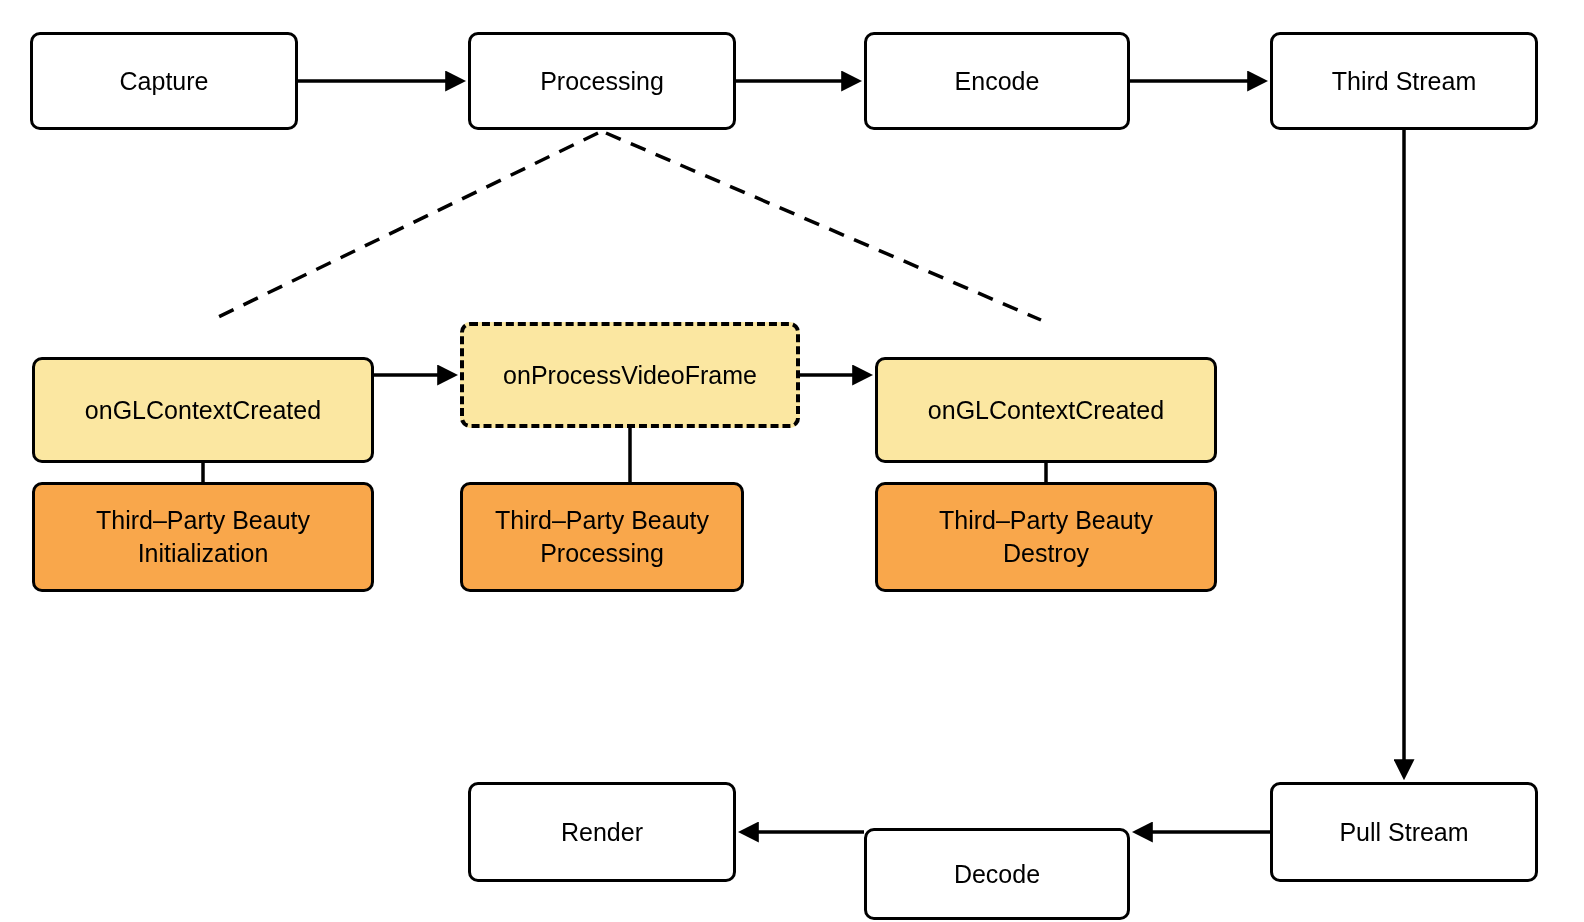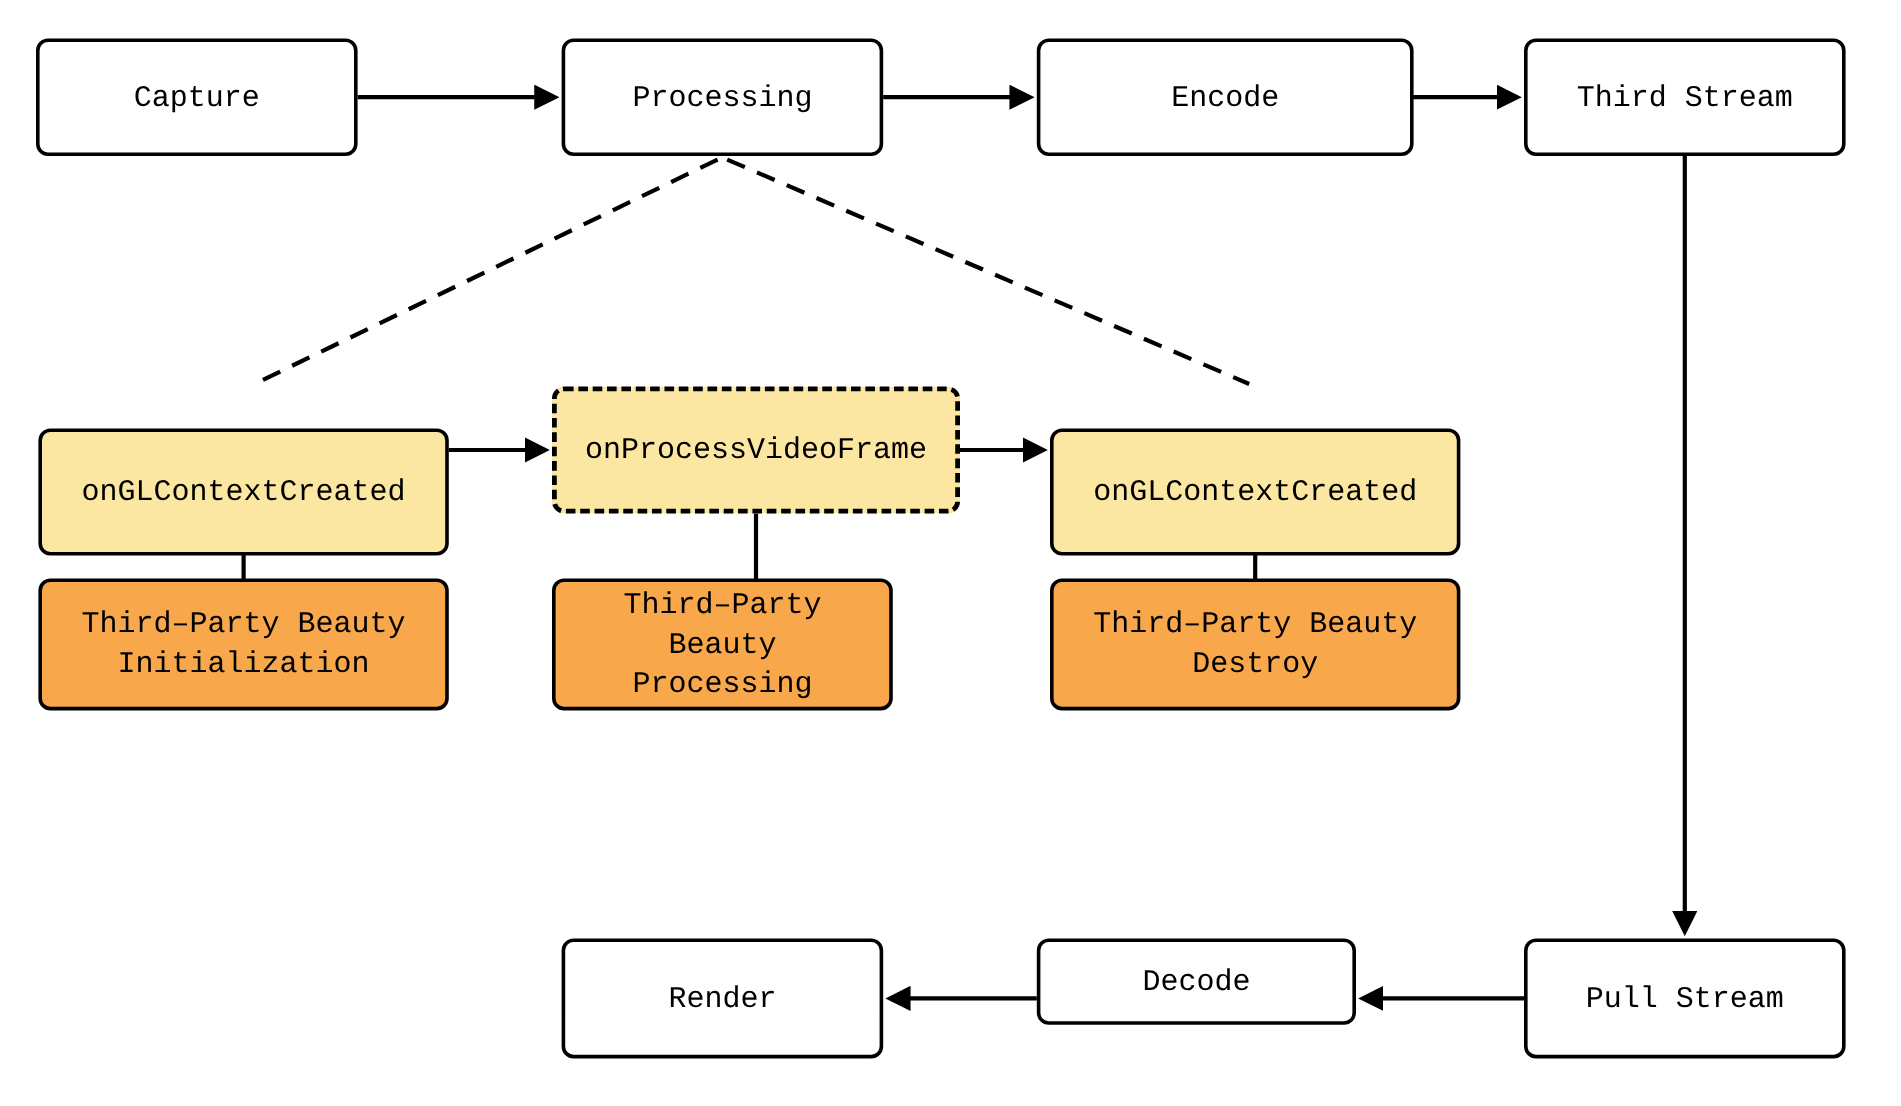--- a/index.html
+++ b/index.html
@@ -1,21 +1,21 @@
 <!DOCTYPE html>
 <html style="--callback-fill: #FBE7A1; --beauty-fill: #F9A74B; --node-fill: #FFFFFF; --line: #000000;"><head>
 <meta charset="utf-8">
 <style>
   html, body { margin: 0; padding: 0; background: #ffffff; }
   .canvas {
     position: relative;
     width: 1584px;
     height: 922px;
     background: #ffffff;
-    font-family: Liberation Mono, monospace;
+    font-family: Liberation Sans, sans-serif;
     overflow: hidden;
   }
   .wires { position: absolute; left: 0; top: 0; }
   .wire { stroke: var(--line, #000000); stroke-width: 3.5; fill: none; }
   .wire.dashed { stroke-dasharray: 16 11; }
   .node {
     position: absolute;
     box-sizing: border-box;
     display: flex;
     align-items: center;
@@ -67,21 +67,21 @@
     <line class="wire" x1="1270" y1="832" x2="1136" y2="832" marker-end="url(#arrow)"></line>
     <line class="wire" x1="864" y1="832" x2="742" y2="832" marker-end="url(#arrow)"></line>
   </svg>
 
   <div class="node" style="left:30px;top:32px;width:268px;height:98px">
     <span>Capture</span>
   </div>
   <div class="node" style="left:468px;top:32px;width:268px;height:98px">
     <span>Processing</span>
   </div>
-  <div class="node" style="left:864px;top:32px;width:314px;height:98px">
+  <div class="node" style="left:864px;top:32px;width:266px;height:98px">
     <span>Encode</span>
   </div>
   <div class="node" style="left:1270px;top:32px;width:268px;height:98px">
     <span>Third Stream</span>
   </div>
 
   <div class="node callback" style="left:32px;top:322px;width:342px;height:106px">
     <span>onGLContextCreated</span>
   </div>
   <div class="node callback-dashed" style="left:460px;top:322px;width:340px;height:106px">
@@ -97,20 +97,20 @@
   <div class="node beauty" style="left:460px;top:482px;width:284px;height:110px">
     <span>Third–Party Beauty Processing</span>
   </div>
   <div class="node" style="left:468px;top:782px;width:268px;height:100px">
     <span>Render</span>
   </div>
 
   <div class="node beauty" style="left:875px;top:482px;width:342px;height:110px">
     <span>Third–Party Beauty Destroy</span>
   </div>
-  <div class="node" style="left:864px;top:782px;width:266px;height:72px">
+  <div class="node" style="left:864px;top:828px;width:266px;height:92px">
     <span>Decode</span>
   </div>
   <div class="node" style="left:1270px;top:782px;width:268px;height:100px">
     <span>Pull Stream</span>
   </div>
 
 </div>
 
 </body></html>

